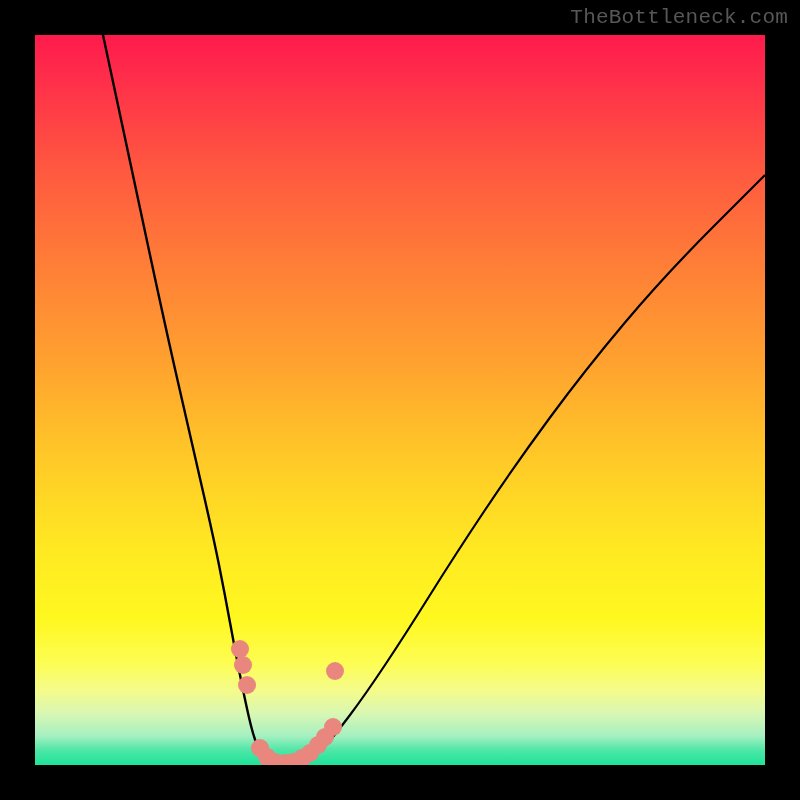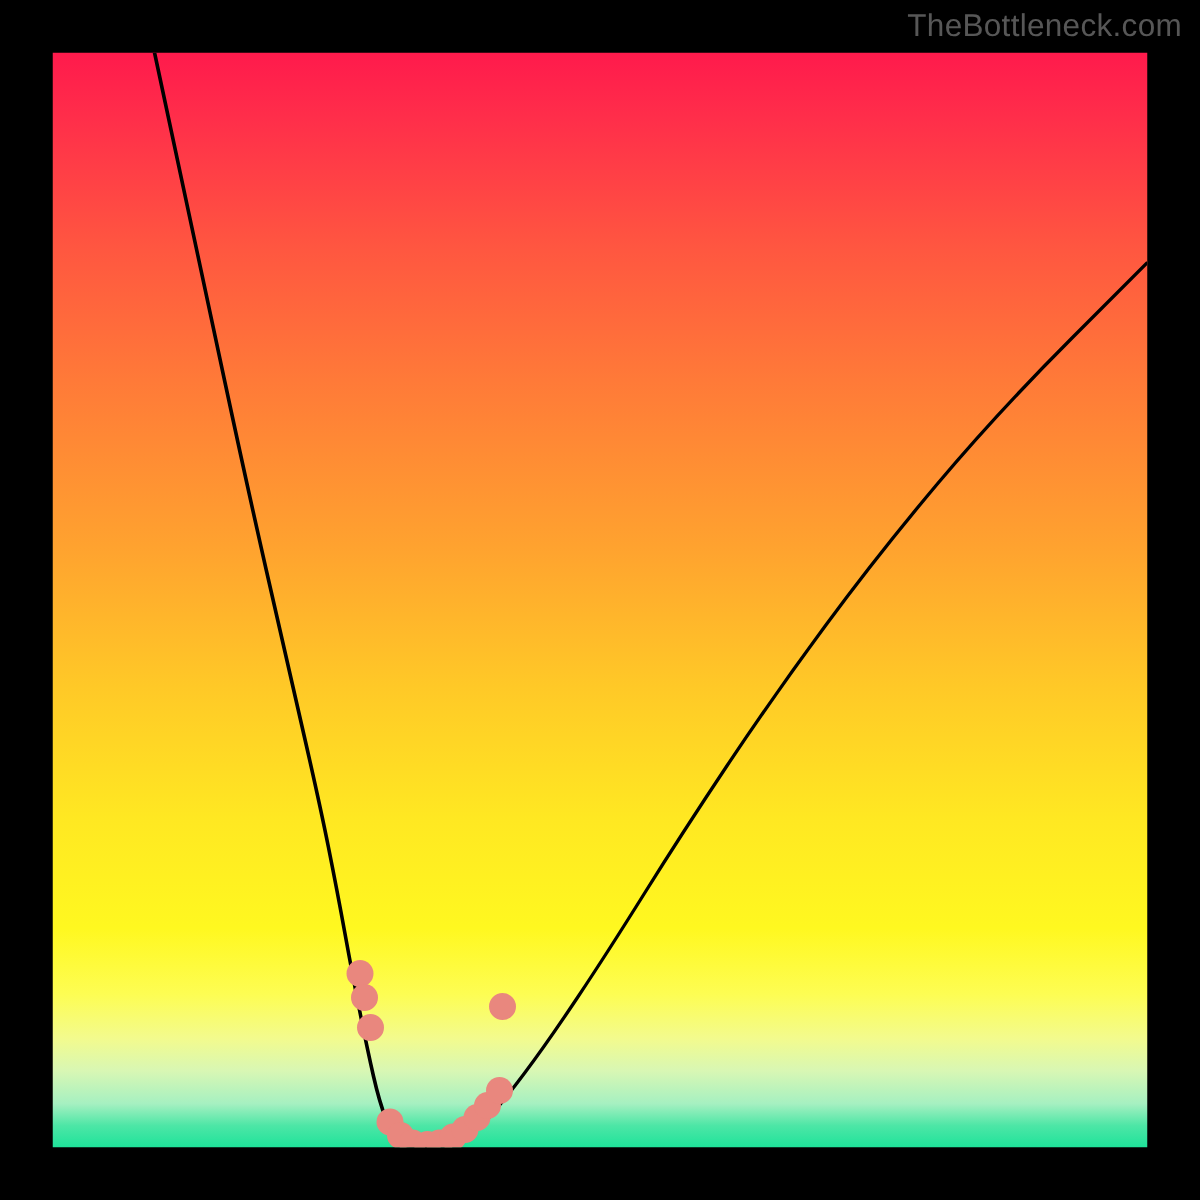--- a/index.html
+++ b/index.html
@@ -42,20 +42,21 @@
   }
   .watermark {
     position: absolute;
     top: 6px;
     right: 12px;
     color: #575757;
     font-size: 21px;
     font-weight: 500;
     letter-spacing: 0.2px;
     user-select: none;
+    font-family: Liberation Mono, monospace;
   }
   svg.curve {
     position: absolute;
     top: 0; left: 0;
     width: 100%;
     height: 100%;
   }
   .dot {
     fill: #e9877e;
     stroke: none;

